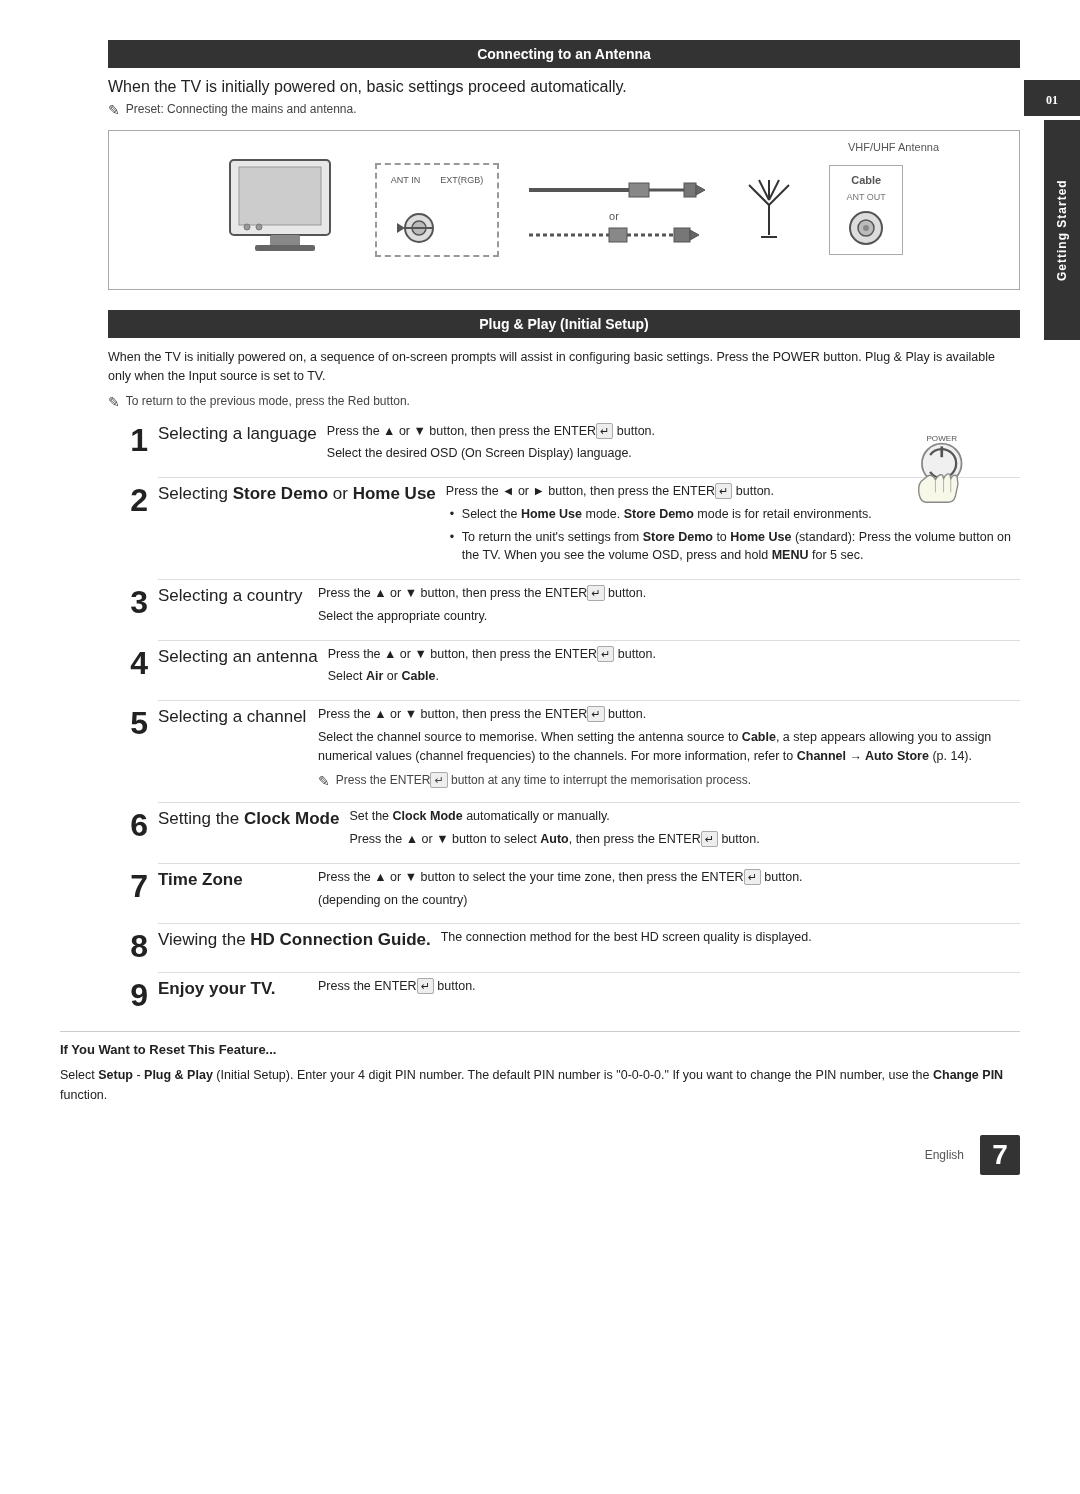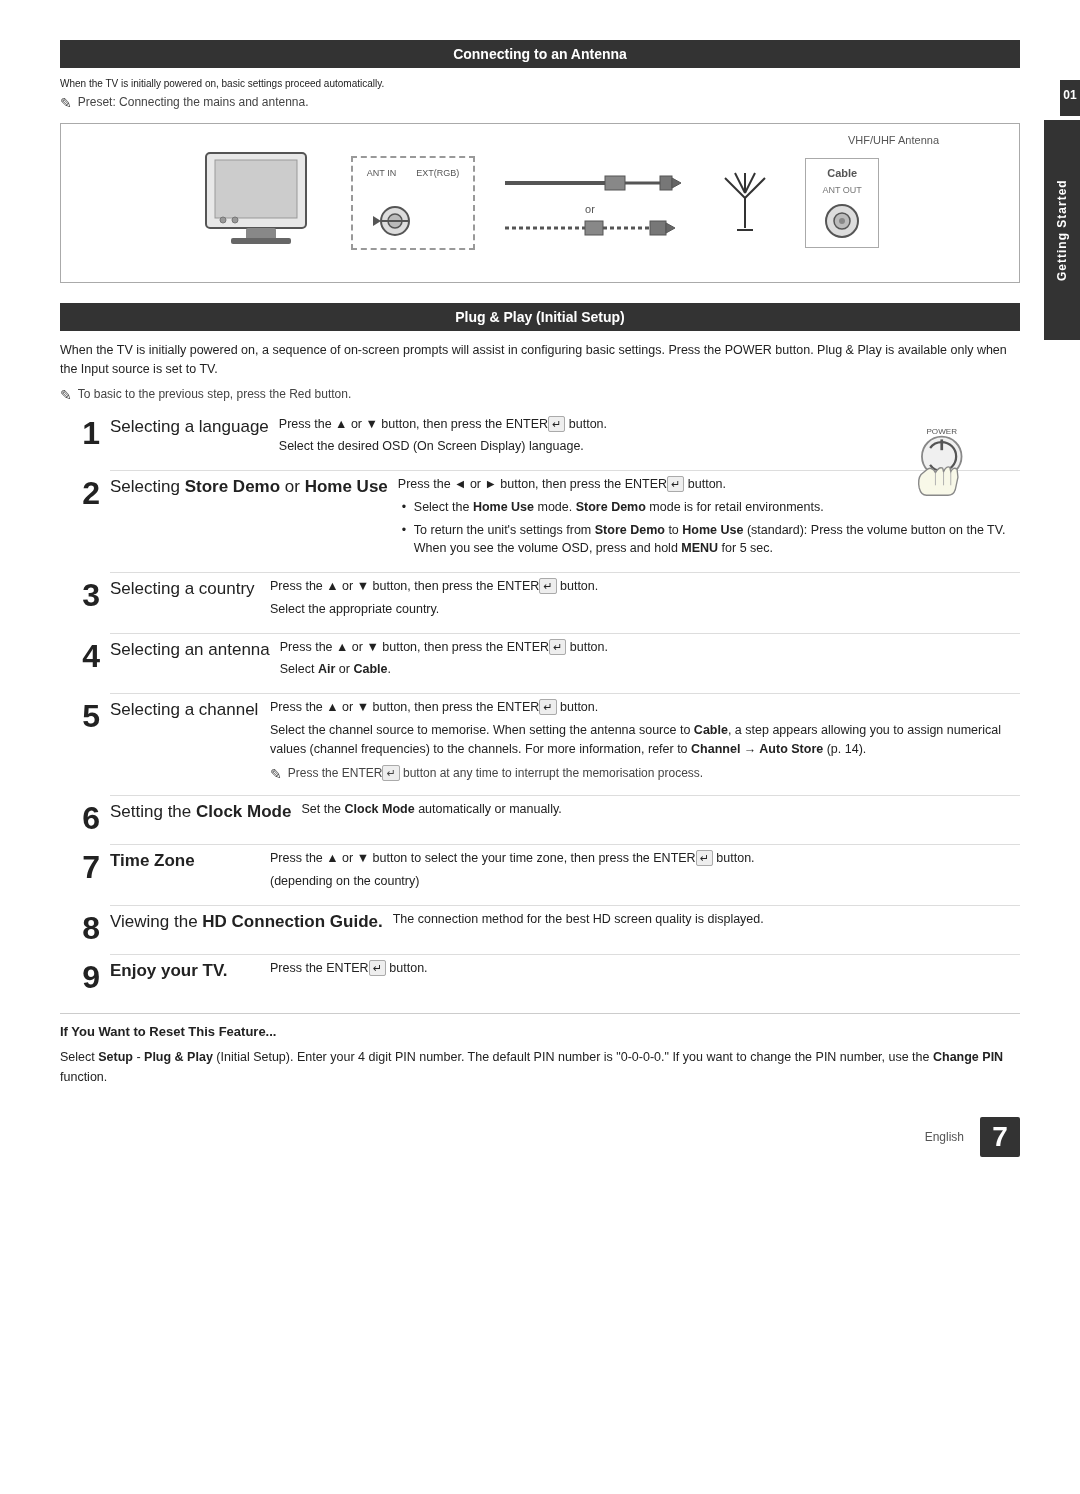--- a/index.html
+++ b/index.html
@@ -38,46 +38,47 @@
       height: 220px;
       display: flex;
       align-items: center;
       justify-content: center;
     }
 
     .sidebar-tab-number {
       position: absolute;
       right: 0;
       top: 80px;
-      width: 20px;
+      width: 56px;
       background: #333;
       color: #fff;
       font-size: 12px;
       font-weight: bold;
       padding: 8px 4px;
       text-align: center;
       height: 36px;
       display: flex;
-      align-items: flex-start;
+      align-items: flex-end;
       justify-content: center;
+      font-family: Liberation Serif, serif;
     }
 
     
     .section-header {
       background: #333;
       color: #fff;
       text-align: center;
       font-weight: bold;
       font-size: 14px;
       padding: 6px 10px;
       margin-bottom: 10px;
     }
 
     .section-intro {
-      font-size: 10px;
+      font-size: 16px;
       margin-bottom: 6px;
       color: #222;
     }
 
     .pencil-note {
       font-size: 12px;
       color: #444;
       margin-bottom: 12px;
       display: flex;
       align-items: flex-start;
@@ -287,20 +288,21 @@
     .enter-sym {
       font-size: 11px;
       background: #eee;
       border: 1px solid #aaa;
       padding: 1px 3px;
       border-radius: 2px;
     }
 
     .section-gap {
       margin-bottom: 20px;
+      margin-left: 48px;
     }
 
     .intro-text {
       font-size: 12.5px;
       line-height: 1.5;
       margin-bottom: 8px;
     }
   </style>
 </head>
 <body>
@@ -414,21 +416,21 @@
     <div class="section-header">
       <span>Plug &amp; Play (Initial Setup)</span>
     </div>
 
     <p class="intro-text">
       <span>When the TV is initially powered on, a sequence of on-screen prompts will assist in configuring basic settings. Press the POWER button. Plug &amp; Play is available only when the Input source is set to TV.</span>
     </p>
 
     <div class="pencil-note">
       <span class="pencil-icon">✎</span>
-      <span>To basic to the previous step, press the Red button.</span>
+      <span>To return to the previous mode, press the Red button.</span>
     </div>
 
     <div class="steps-container">
 
       <div class="power-graphic">
         <svg width="75" height="100" viewBox="0 0 75 100" class="power-btn-svg">
 
           <circle cx="45" cy="35" r="22" fill="#f0f0f0" stroke="#888" stroke-width="2"></circle>
           <circle cx="45" cy="35" r="16" fill="none" stroke="#555" stroke-width="2.5" stroke-dasharray="60 20" stroke-dashoffset="20"></circle>
           <line x1="45" y1="16" x2="45" y2="28" stroke="#555" stroke-width="3"></line>
@@ -498,20 +500,21 @@
           </div>
         </div>
       </div>
       <hr class="step-divider">
 
       <div class="step-row">
         <div class="step-number">6</div>
         <div class="step-label">Setting the <strong>Clock Mode</strong></div>
         <div class="step-content">
           <p>Set the <strong>Clock Mode</strong> automatically or manually.</p>
+          <p>Press the ▲ or ▼ button to select <strong>Auto</strong>, then press the ENTER<span class="enter-sym">↵</span> button.</p>
         </div>
       </div>
       <hr class="step-divider">
 
       <div class="step-row">
         <div class="step-number">7</div>
         <div class="step-label"><strong>Time Zone</strong></div>
         <div class="step-content">
           <p>Press the ▲ or ▼ button to select the your time zone, then press the ENTER<span class="enter-sym">↵</span> button.</p>
           <p>(depending on the country)</p>

